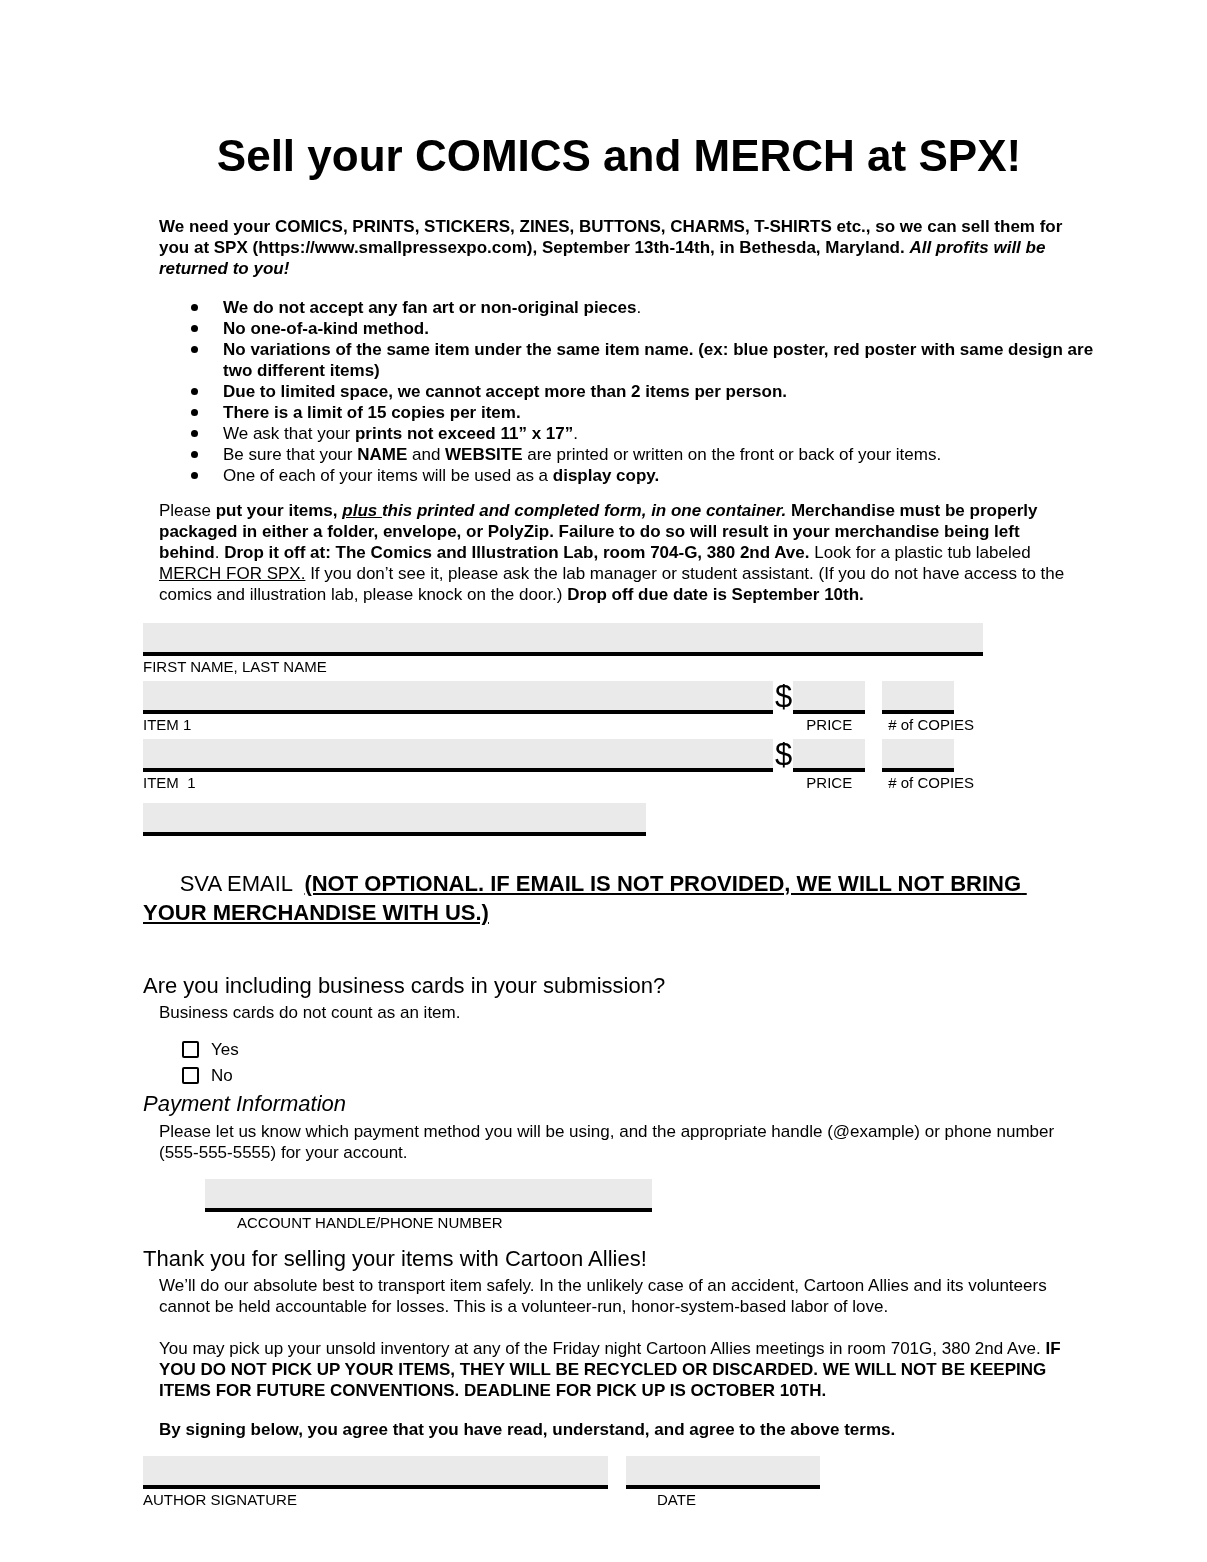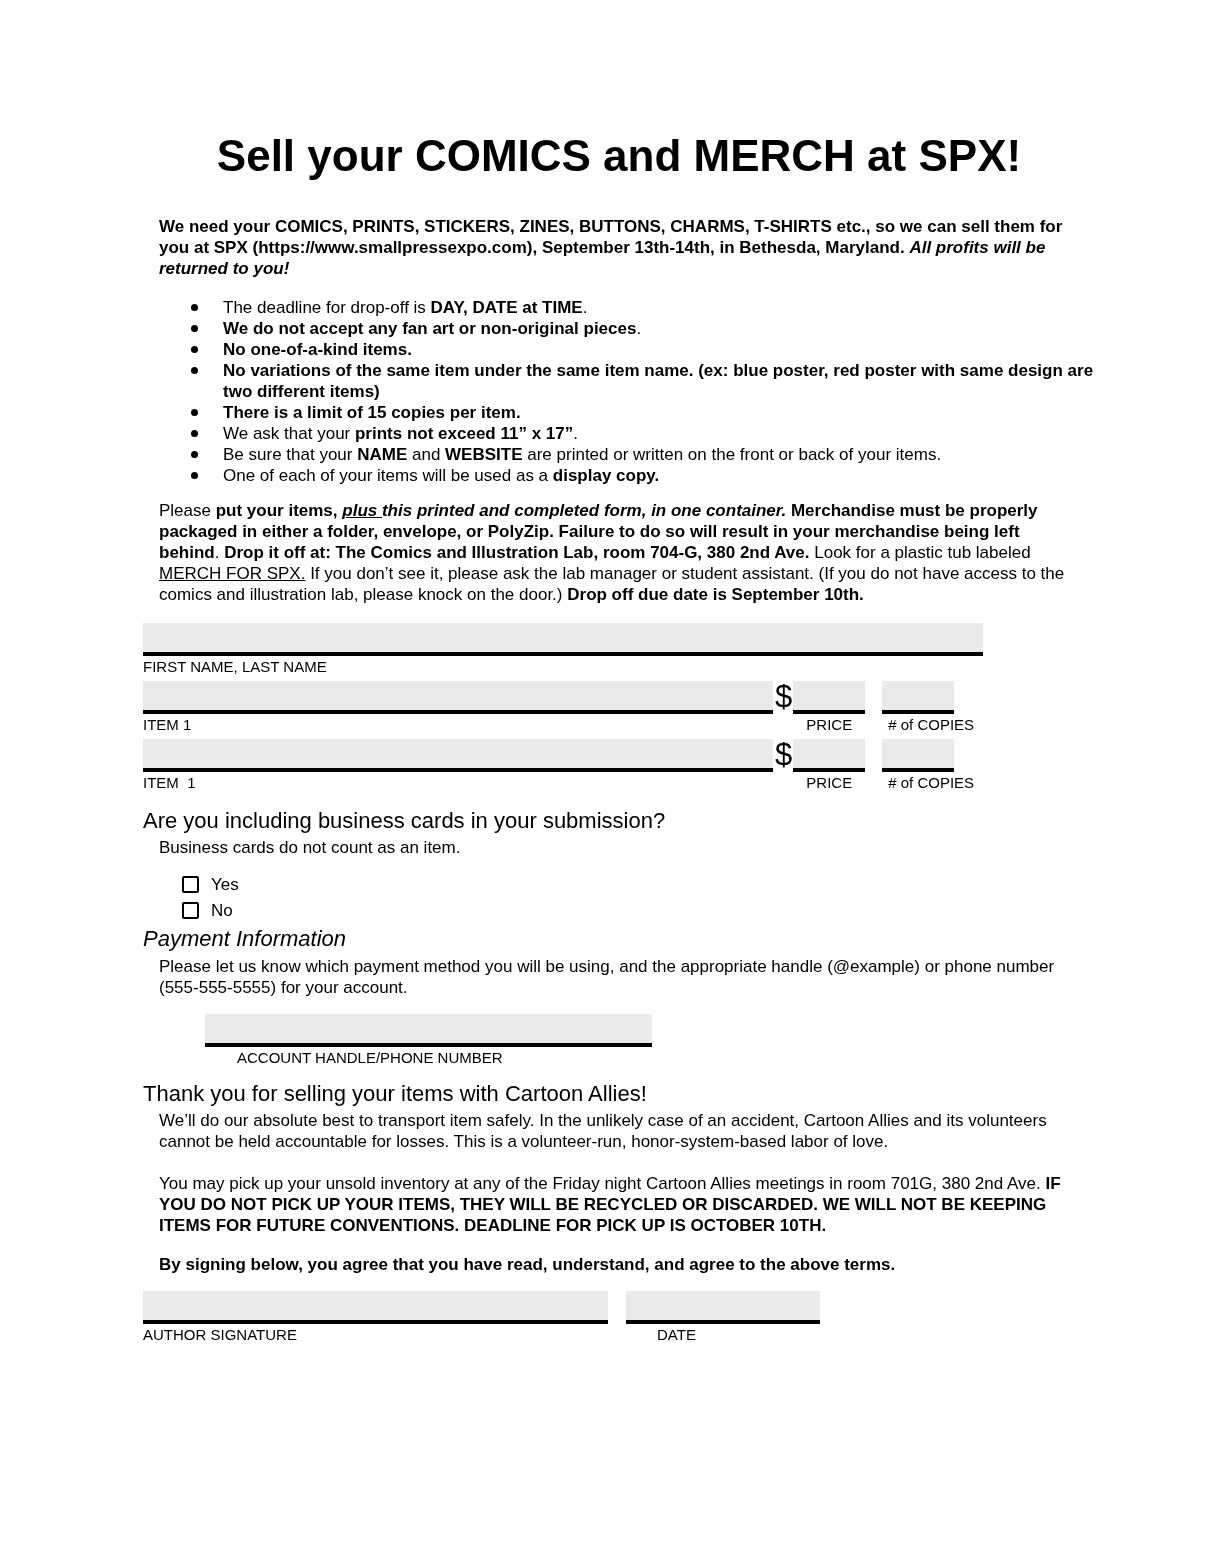--- a/index.html
+++ b/index.html
@@ -125,24 +125,24 @@
 </head>
 <body>
 
 <div class="page">
 
   <h1 class="title">Sell your COMICS and MERCH at SPX!</h1>
 
   <p class="body-text intro"><span class="b">We need your COMICS, PRINTS, STICKERS, ZINES, BUTTONS, CHARMS, T-SHIRTS etc., so we can sell them for you at SPX (https://www.smallpressexpo.com), September 13th-14th, in Bethesda, Maryland. </span><span class="b i">All profits will be returned to you!</span></p>
 
   <ul class="rules">
-    <li><span>The deadline for drop-off is </span><span class="b">DAY, DATE at TIME</span><span>.</span></li>
     <li><span class="b">We do not accept any fan art or non-original pieces</span><span>.</span></li>
-    <li><span class="b">No one-of-a-kind items.</span></li>
+    <li><span class="b">No one-of-a-kind method.</span></li>
     <li><span class="b">No variations of the same item under the same item name. (ex: blue poster, red poster with same design are two different items)</span></li>
+    <li><span class="b">Due to limited space, we cannot accept more than 2 items per person.</span></li>
     <li><span class="b">There is a limit of 15 copies per item.</span></li>
     <li><span>We ask that your </span><span class="b">prints not exceed 11” x 17”</span><span>.</span></li>
     <li><span>Be sure that your </span><span class="b">NAME</span><span> and </span><span class="b">WEBSITE</span><span> are printed or written on the front or back of your items.</span></li>
     <li><span>One of each of your items will be used as a </span><span class="b">display copy.</span></li>
   </ul>
 
   <p class="body-text dropoff"><span>Please </span><span class="b">put your items, </span><span class="b i u">plus </span><span class="b i">this printed and completed form, in one container. </span><span class="b">Merchandise must be properly packaged in either a folder, envelope, or PolyZip. Failure to do so will result in your merchandise being left behind</span><span>. </span><span class="b">Drop it off at: The Comics and Illustration Lab, room 704-G, 380 2nd Ave.</span><span> Look for a plastic tub labeled </span><span class="u">MERCH FOR SPX.</span><span> If you don’t see it, please ask the lab manager or student assistant. (If you do not have access to the comics and illustration lab, please knock on the door.) </span><span class="b">Drop off due date is September 10th.</span></p>
 
   <div>
     <div class="field name-field"></div>
@@ -174,20 +174,26 @@
     <div class="price-col">
       <div class="field"></div>
       <div class="field-label">PRICE</div>
     </div>
     <div class="copies-col">
       <div class="field"></div>
       <div class="field-label"># of COPIES</div>
     </div>
   </div>
 
+  <div>
+    <div class="field email-field"></div>
+    <div class="email-label">
+      <span>SVA EMAIL  </span><span class="warn">(NOT OPTIONAL. IF EMAIL IS NOT PROVIDED, WE WILL NOT BRING YOUR MERCHANDISE WITH US.)</span>
+    </div>
+  </div>
 
   <h2 class="section-heading bc-question">Are you including business cards in your submission?</h2>
   <p class="body-text bc-note">Business cards do not count as an item.</p>
 
   <div class="check-row">
     <span class="checkbox"></span>
     <span class="check-label">Yes</span>
   </div>
   <div class="check-row">
     <span class="checkbox"></span>

